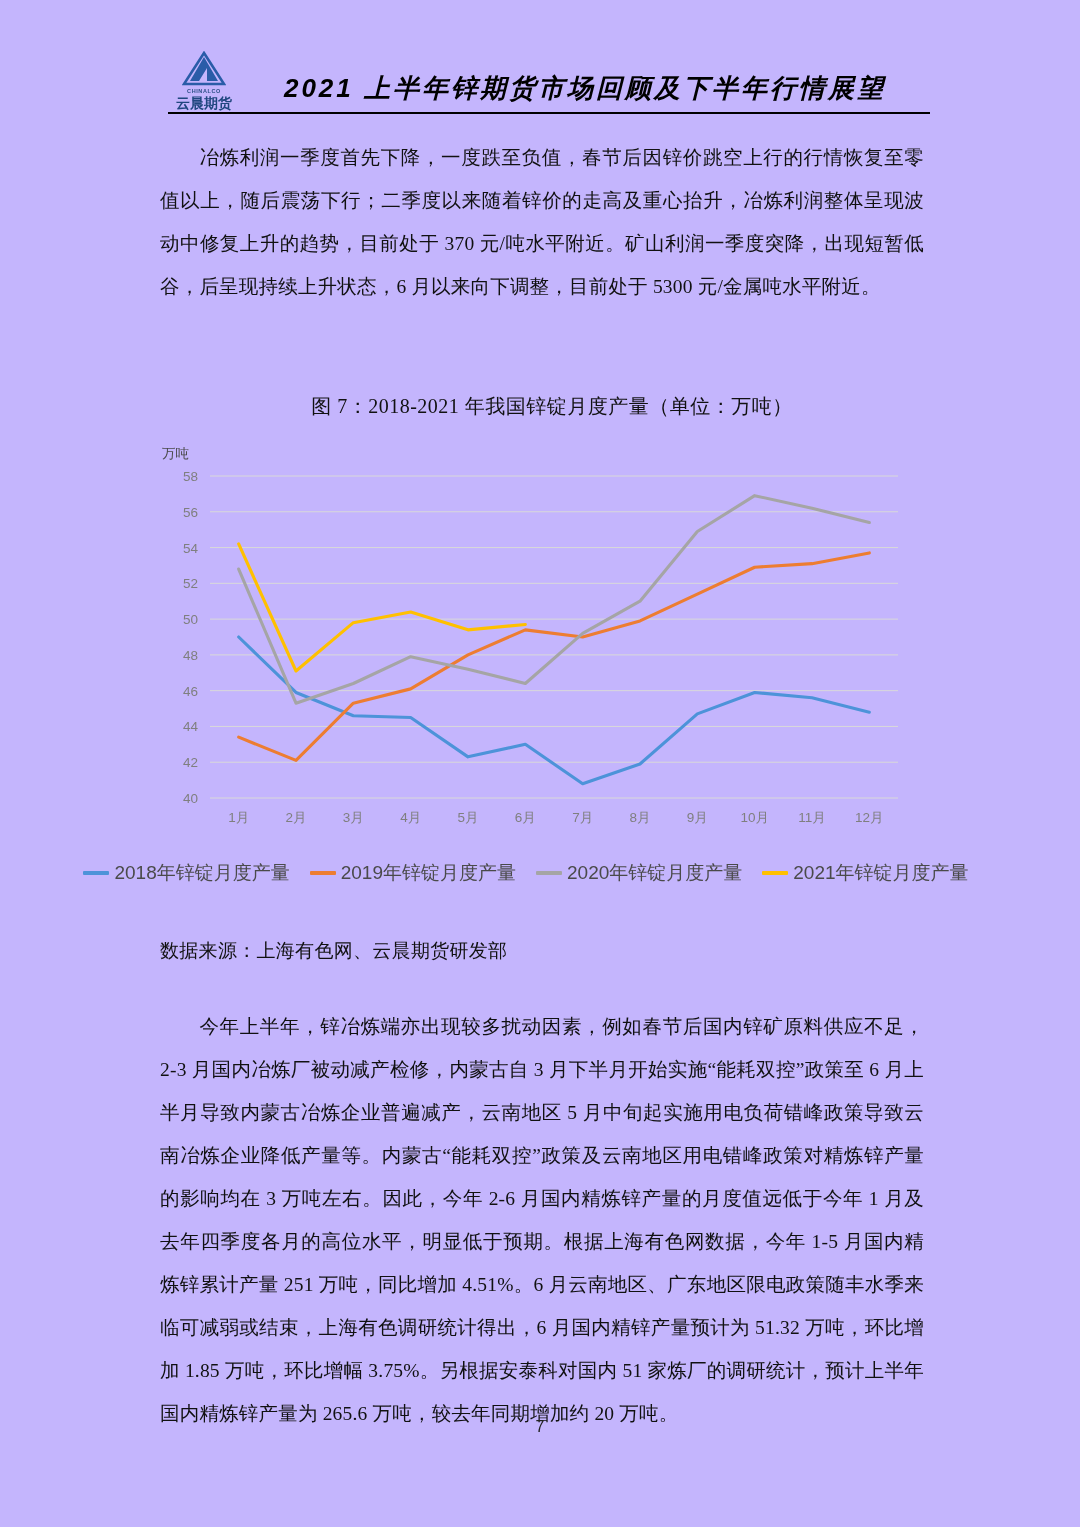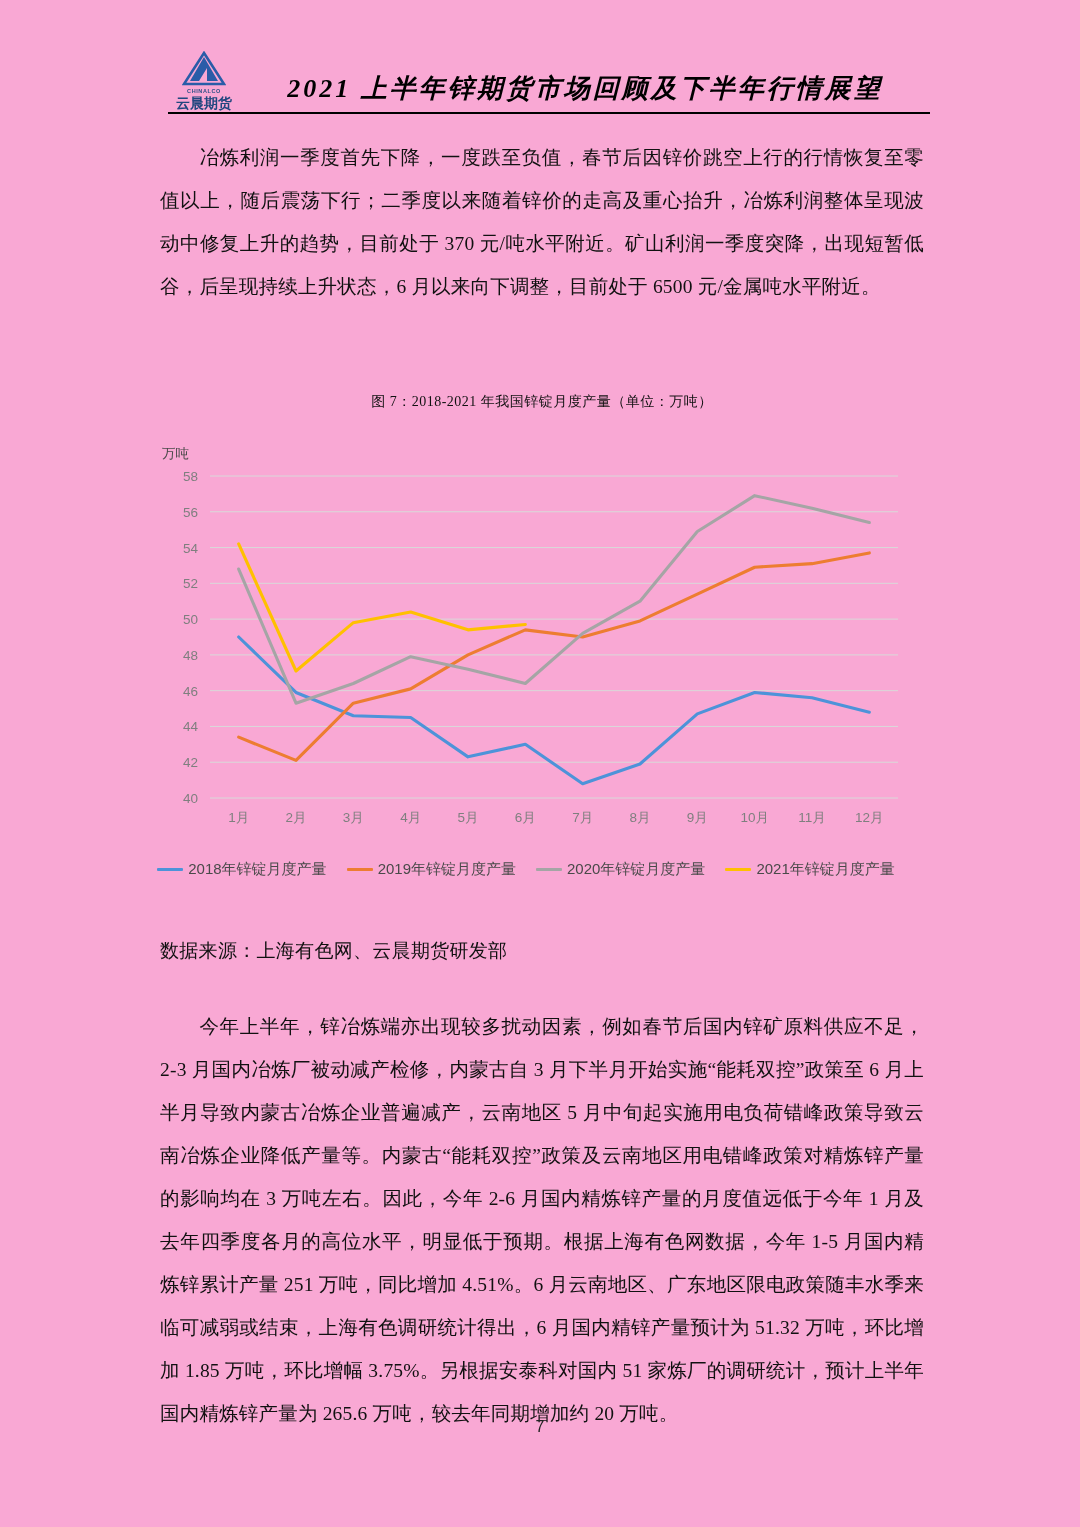--- a/index.html
+++ b/index.html
@@ -12,21 +12,21 @@
     height: 1527px;
     position: relative;
     font-family: "Liberation Serif", "DejaVu Serif", serif;
     color: #1a1a1a;
     overflow: hidden;
   }
 
   .page {
     position: absolute;
     inset: 0;
-    background: #f9a8d4;
+    background: #c4b5fd;
     padding-left: 16px;
   }
 
   
   .header {
     position: absolute;
     left: 168px;
     top: 38px;
     width: 762px;
     height: 72px;
@@ -59,21 +59,21 @@
     font-size: 14px;
     font-weight: bold;
     color: #20477f;
     letter-spacing: 0px;
     margin-top: 2px;
     line-height: 1;
   }
   .header-title {
     flex: 1;
     text-align: center;
-    font-family: Liberation Serif, serif;
+    font-family: Liberation Sans, sans-serif;
     font-size: 26px;
     font-weight: bold;
     font-style: italic;
     letter-spacing: 3px;
     color: #000;
     padding-bottom: 4px;
     white-space: nowrap;
   }
   .header-rule {
     position: absolute;
@@ -105,25 +105,25 @@
     left: 168px;
     top: 325px;
     font-size: 23px;
     font-weight: bold;
     letter-spacing: 1px;
     color: #000;
   }
 
   .figure-title {
     position: absolute;
-    left: 160px;
+    left: 170px;
     top: 393px;
     width: 764px;
     text-align: center;
-    font-size: 14px;
+    font-size: 20px;
     letter-spacing: 0.5px;
     color: #111;
   }
 
   .source-note {
     position: absolute;
     left: 160px;
     top: 938px;
     font-size: 19px;
     letter-spacing: 0.3px;
@@ -178,21 +178,21 @@
     width: 764px;
     display: flex;
     justify-content: center;
     align-items: center;
     gap: 20px;
   }
   .legend-item { display: flex; align-items: center; gap: 5px; }
   .legend-swatch { width: 26px; height: 3.4px; border-radius: 1px; display: block; }
   .legend-text {
     font-family: "Liberation Sans", sans-serif;
-    font-size: 15px;
+    font-size: 19px;
     color: #4a4a4a;
     white-space: nowrap;
   }
 </style>
 </head>
 <body>
 
 <div class="page">
 
   <div class="header">
@@ -201,21 +201,21 @@
         <polygon points="22,2 42,33 2,33" fill="none" stroke="#2a5ca8" stroke-width="2.6"></polygon>
         <polygon points="22,6 36,30 25,30 25,17 17,30 8,30" fill="#2a5ca8"></polygon>
       </svg>
       <div class="logo-sub">CHINALCO</div>
       <div class="logo-cn">云晨期货</div>
     </div>
     <div class="header-title">2021 上半年锌期货市场回顾及下半年行情展望</div>
   </div>
   <div class="header-rule"></div>
 
-  <div class="para" id="para-intro"><span class="indent"></span><span>冶炼利润一季度首先下降，一度跌至负值，春节后因锌价跳空上行的行情恢复至零值以上，随后震荡下行；二季度以来随着锌价的走高及重心抬升，冶炼利润整体呈现波动中修复上升的趋势，目前处于 370 元/吨水平附近。矿山利润一季度突降，出现短暂低谷，后呈现持续上升状态，6 月以来向下调整，目前处于 6500 元/金属吨水平附近。</span></div>
+  <div class="para" id="para-intro"><span class="indent"></span><span>冶炼利润一季度首先下降，一度跌至负值，春节后因锌价跳空上行的行情恢复至零值以上，随后震荡下行；二季度以来随着锌价的走高及重心抬升，冶炼利润整体呈现波动中修复上升的趋势，目前处于 370 元/吨水平附近。矿山利润一季度突降，出现短暂低谷，后呈现持续上升状态，6 月以来向下调整，目前处于 5300 元/金属吨水平附近。</span></div>
 
 
   <div class="figure-title">图 7：2018-2021 年我国锌锭月度产量（单位：万吨）</div>
 
   <div class="chart-wrap">
     <svg class="chart-svg" viewBox="0 0 764 420">
       <g id="chart-axis-unit-g">
           <text x="18" y="22" class="axis-unit">万吨</text>
         </g>
       <g id="chart-gridlines">

